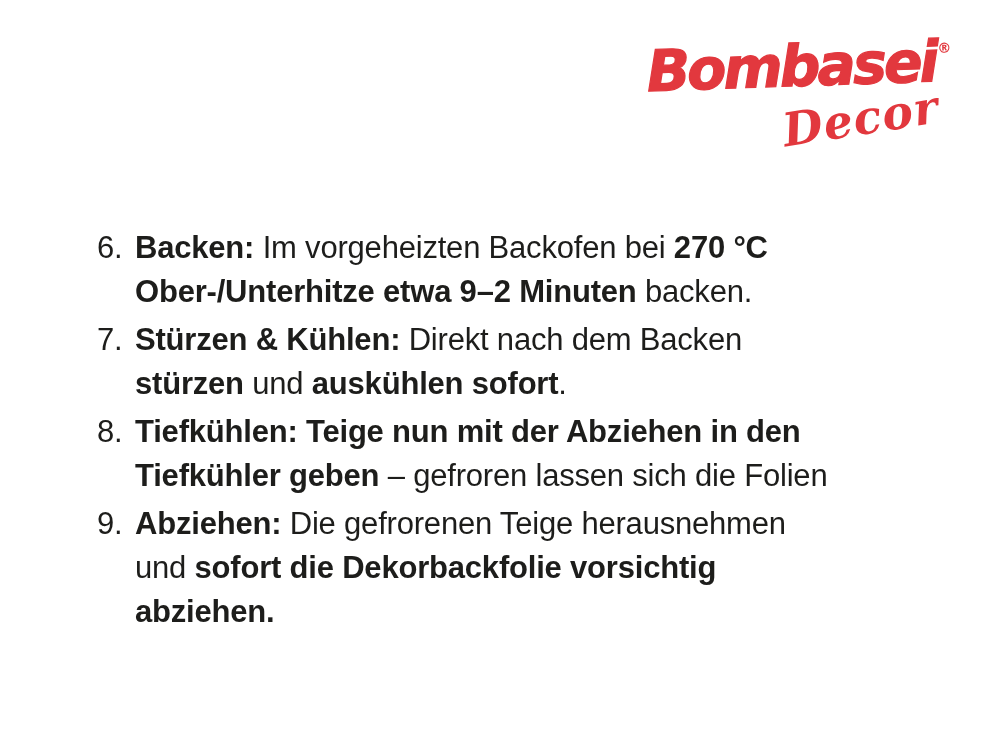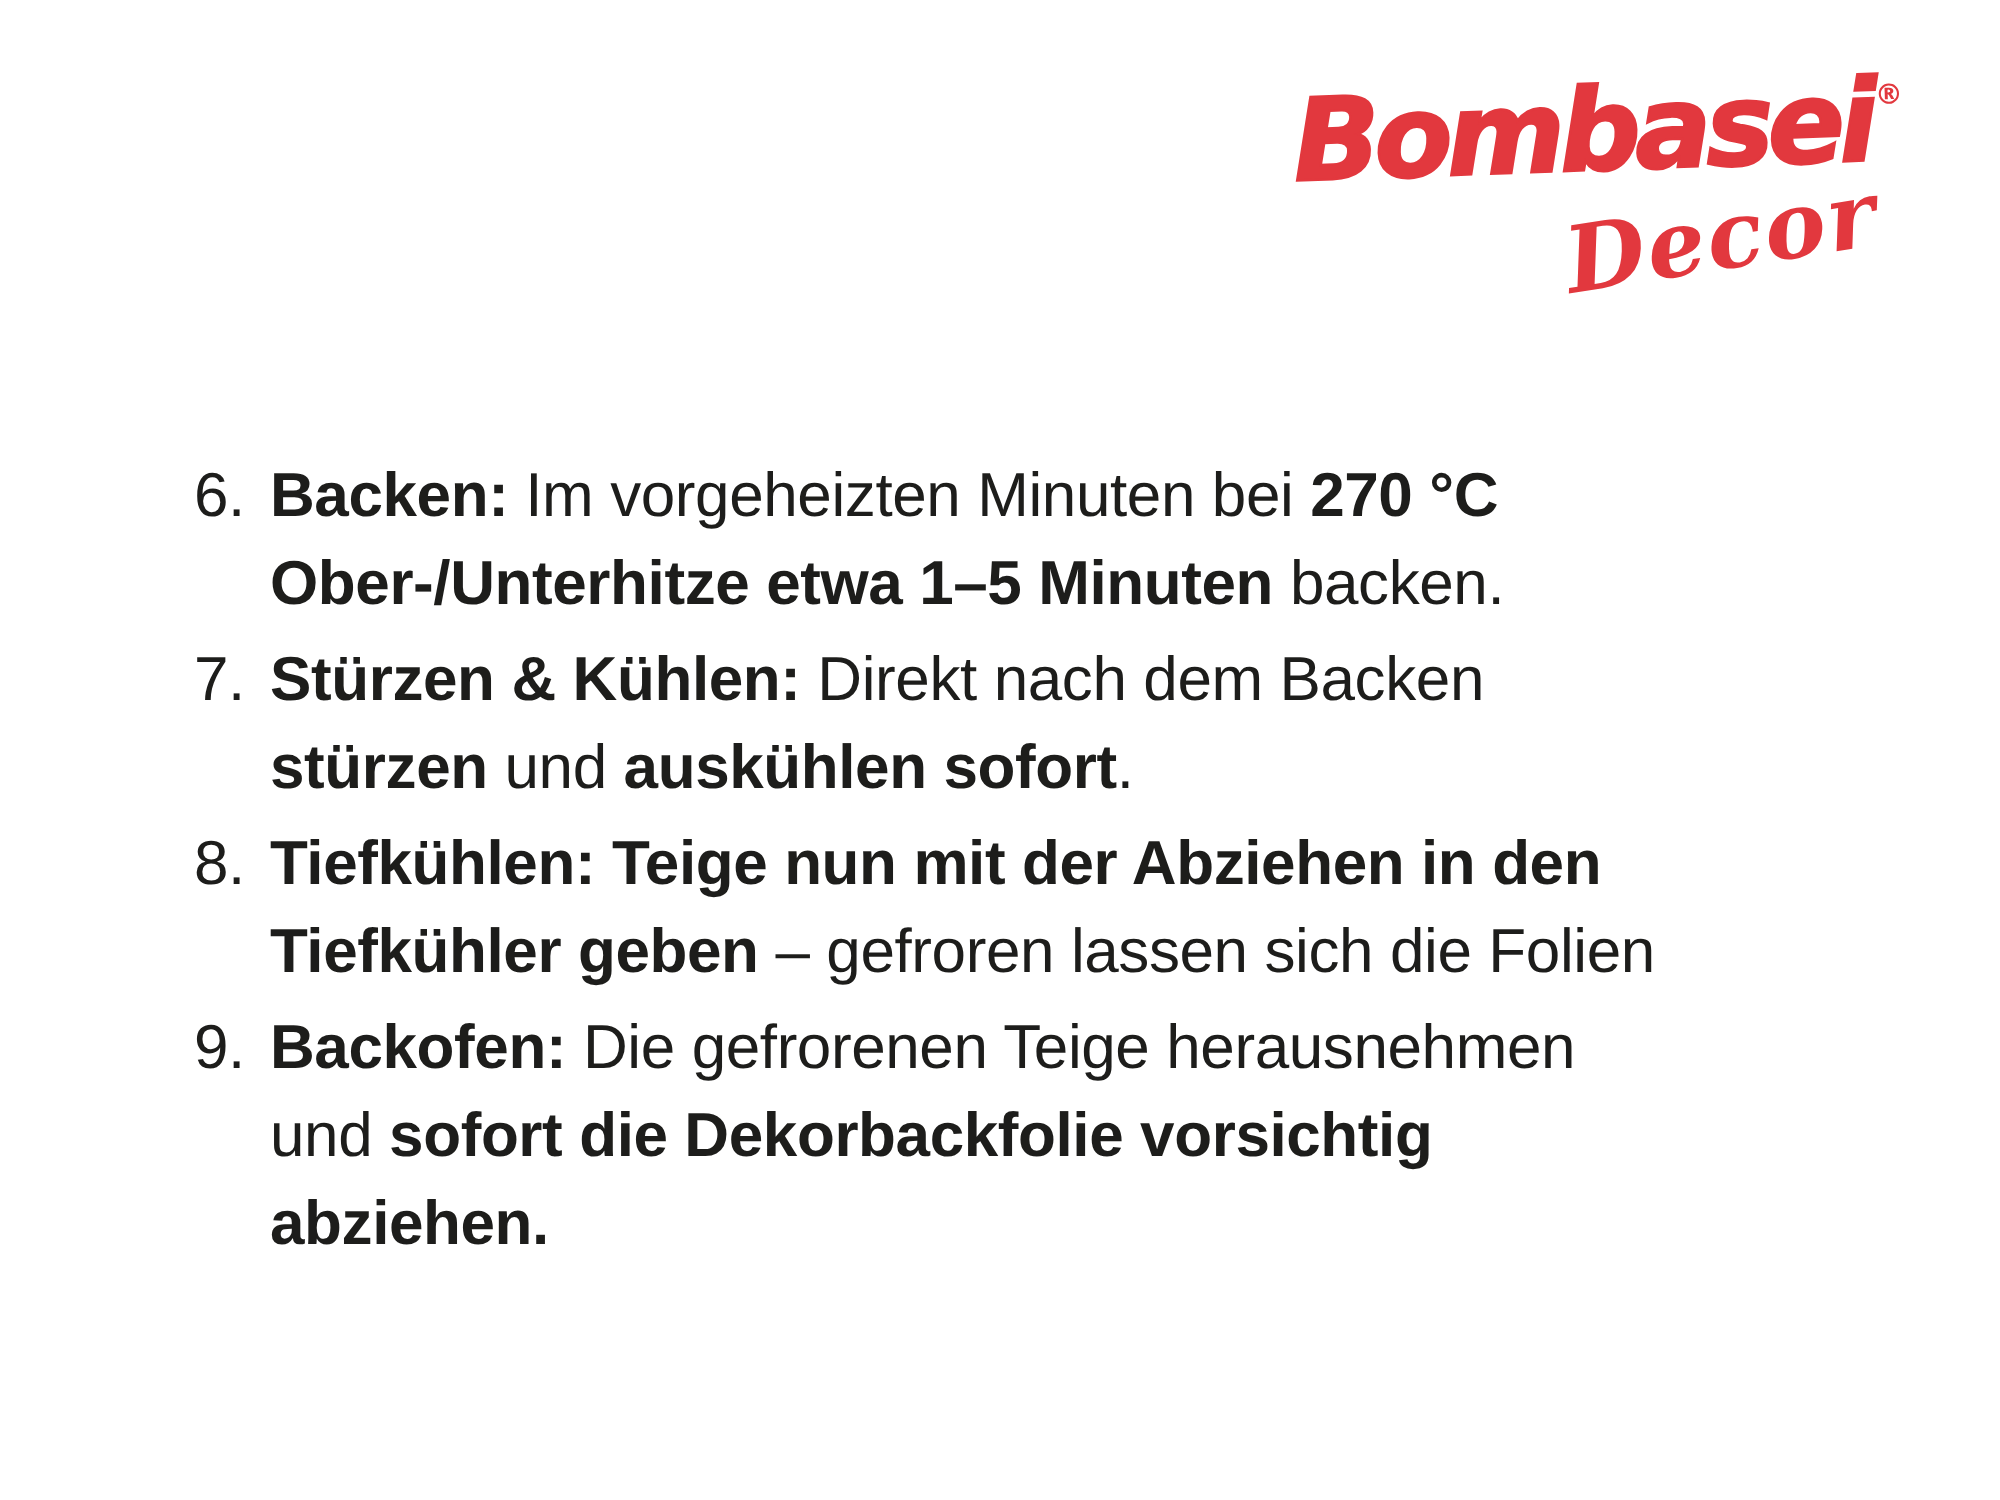--- a/index.html
+++ b/index.html
@@ -94,29 +94,29 @@
   <div class="logo" style="color: rgb(226, 56, 62);">
     <div class="logo-main">
       <span>Bombasei</span><span class="reg">®</span>
     </div>
     <div class="logo-sub">Decor</div>
   </div>
 
   <div class="instructions" id="instruction-list" style="color: rgb(29, 29, 27);">
       <div class="item">
         <div class="num">6.</div>
-        <div class="txt"><span class="b">Backen:</span><span> Im vorgeheizten Minuten bei </span><span class="b">270 °C</span><br><span class="b">Ober-/Unterhitze etwa 1–5 Minuten</span><span> backen.</span></div>
+        <div class="txt"><span class="b">Backen:</span><span> Im vorgeheizten Backofen bei </span><span class="b">270 °C</span><br><span class="b">Ober-/Unterhitze etwa 9–2 Minuten</span><span> backen.</span></div>
       </div>
       <div class="item">
         <div class="num">7.</div>
         <div class="txt"><span class="b">Stürzen &amp; Kühlen:</span><span> Direkt nach dem Backen</span><br><span class="b">stürzen</span><span> und </span><span class="b">auskühlen sofort</span><span>.</span></div>
       </div>
       <div class="item">
         <div class="num">8.</div>
         <div class="txt"><span class="b">Tiefkühlen: Teige nun mit der Abziehen in den</span><br><span class="b">Tiefkühler geben</span><span> – gefroren lassen sich die Folien</span><br></div>
       </div>
       <div class="item">
         <div class="num">9.</div>
-        <div class="txt"><span class="b">Backofen:</span><span> Die gefrorenen Teige herausnehmen</span><br><span>und </span><span class="b">sofort die Dekorbackfolie vorsichtig abziehen.</span></div>
+        <div class="txt"><span class="b">Abziehen:</span><span> Die gefrorenen Teige herausnehmen</span><br><span>und </span><span class="b">sofort die Dekorbackfolie vorsichtig abziehen.</span></div>
       </div>
     </div>
 
 </div>
 
 </body></html>

